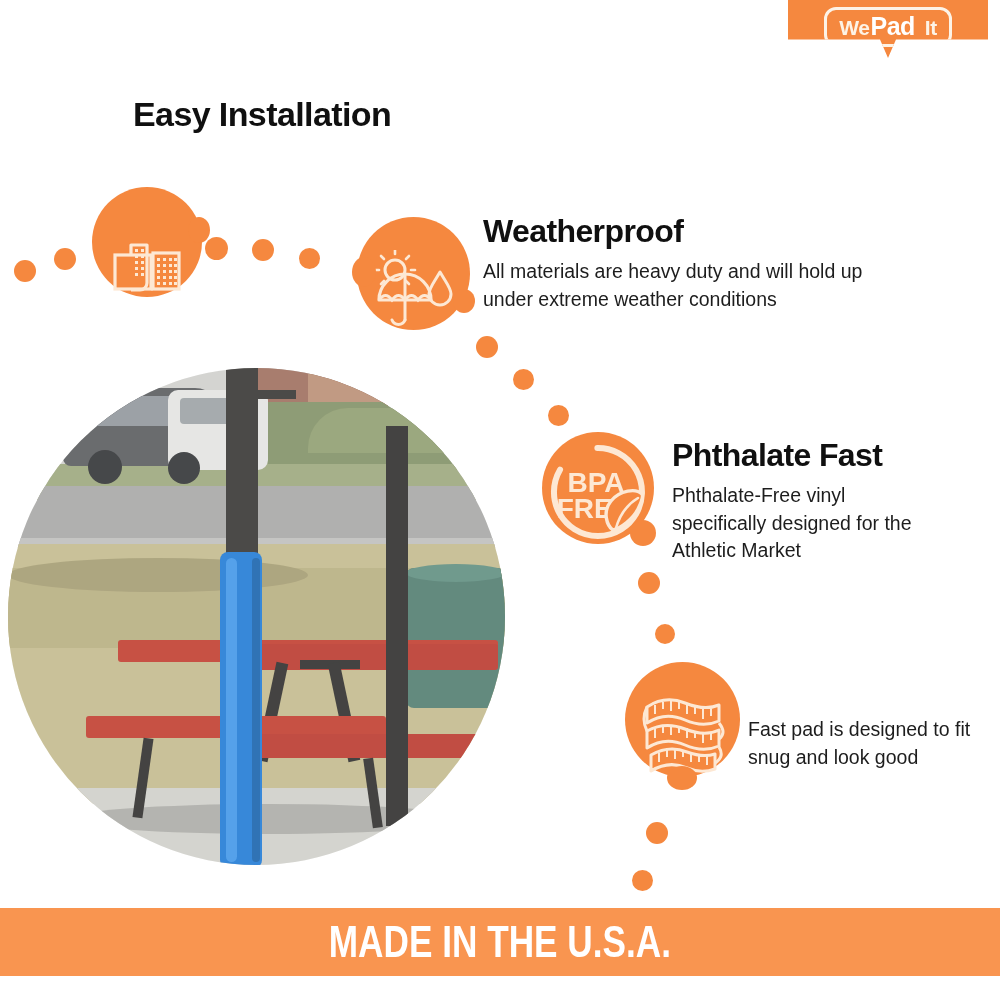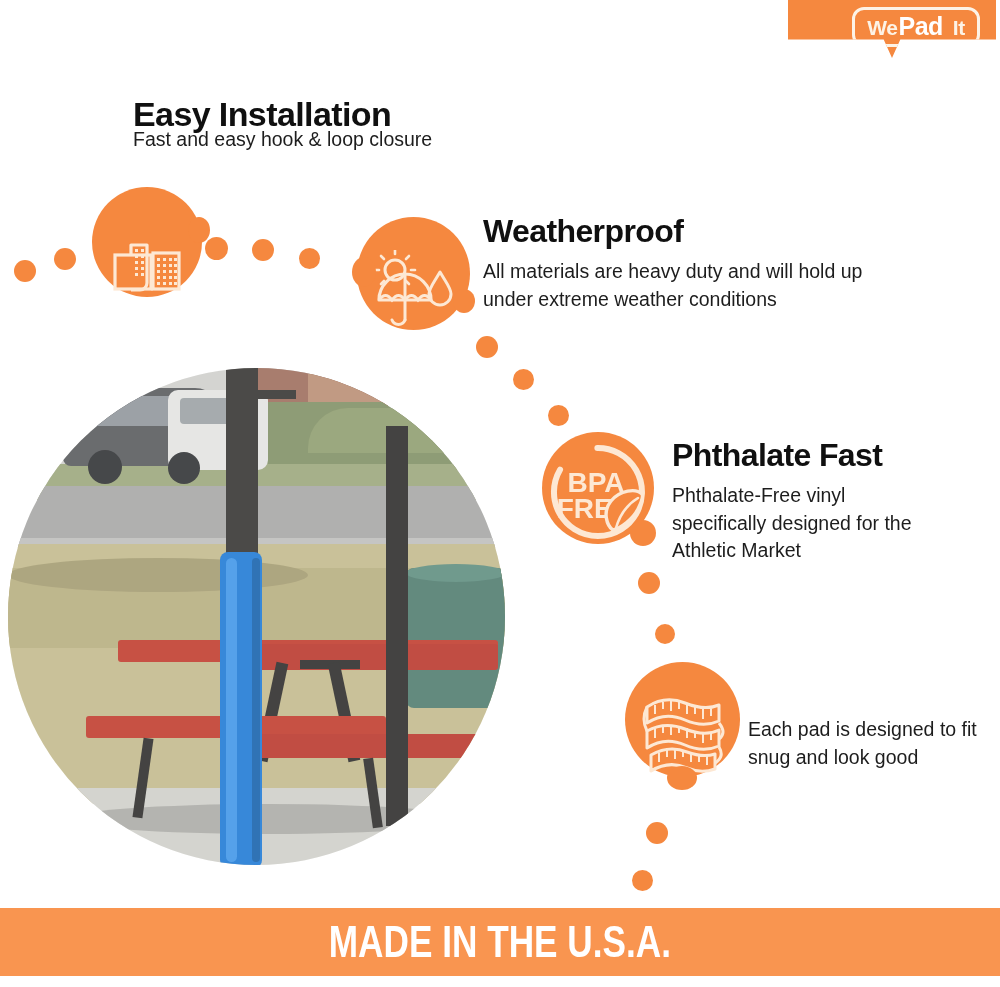--- a/index.html
+++ b/index.html
@@ -6,24 +6,24 @@
   body{
     width:1000px;height:987px;
     background:#ffffff;
     font-family:"Liberation Sans", sans-serif;
     overflow:hidden;
   }
   .page{position:relative;width:1000px;height:987px;background:#fff;overflow:hidden;}
 
   
   .logo-badge{
-    position:absolute;left:788px;top:0px;width:160px;height:58px;
+    position:absolute;left:788px;top:0px;width:200px;height:58px;
     background:#F5883F;
     clip-path:polygon(0 0,100% 0,100% 68%,54% 68%,50% 100%,46% 68%,0 68%);
-    display:flex;align-items:flex-start;justify-content:center;padding-left:48px;
+    display:flex;align-items:flex-start;justify-content:center;
   }
   .logo-inner{
     margin-top:7px;
     border:3px solid #FDF3E6;border-radius:12px;
     padding:2px 12px 3px 12px;
     display:flex;align-items:baseline;
     letter-spacing:-0.5px;
   }
   .logo-we{color:#FDF3E6;font-size:21px;font-weight:bold;}
   .logo-pad{color:#FFFFFF;font-size:25px;font-weight:bold;margin:0 1px;}
@@ -158,21 +158,20 @@
   <div class="dot" style="left:548px;top:405px;width:21px;height:21px;"></div>
 
   <div class="dot" style="left:638px;top:572px;width:22px;height:22px;"></div>
   <div class="dot" style="left:655px;top:624px;width:20px;height:20px;"></div>
   <div class="dot" style="left:662px;top:632px;width:0px;height:0px;"></div>
 
   <div class="dot" style="left:646px;top:822px;width:22px;height:22px;"></div>
   <div class="dot" style="left:632px;top:870px;width:21px;height:21px;"></div>
 
   <div class="feat-title" id="t-easy">Easy Installation</div>
-  <div class="feat-desc" id="d-easy">Fast and easy hook &amp; loop closure</div>
 
   <div class="bubble" id="b-easy">
     <div class="blob" style="left:96px;top:30px;width:22px;height:26px;"></div>
     <svg width="68" height="58" viewBox="0 0 68 58">
       <rect x="2" y="16" width="36" height="34" fill="none" stroke="#FDE8D4" stroke-width="3.2"></rect>
       <path d="M18 16 V6 h16 v38 a7 7 0 0 1 -7 7 h-9" fill="none" stroke="#FDE8D4" stroke-width="3.2" stroke-linejoin="round"></path>
       <g fill="#FDE8D4">
         <rect x="22" y="10" width="3" height="3"></rect>
           <rect x="28" y="10" width="3" height="3"></rect>
         <rect x="22" y="16" width="3" height="3"></rect>
@@ -245,21 +244,21 @@
     <div class="blob" style="left:88px;top:88px;width:26px;height:26px;"></div>
     <svg width="104" height="104" viewBox="0 0 104 104">
       <path d="M52 8 a44 44 0 1 1 -0.1 0" fill="none" stroke="#FDE8D4" stroke-width="6" stroke-linecap="round" stroke-dasharray="230 45"></path>
       <text x="50" y="52" text-anchor="middle" font-family="'Liberation Sans',sans-serif" font-size="28" font-weight="bold" fill="#FDE8D4">BPA</text>
       <text x="48" y="78" text-anchor="middle" font-family="'Liberation Sans',sans-serif" font-size="28" font-weight="bold" fill="#FDE8D4">FREE</text>
       <path d="M96 54 c-6 -6 -22 -4 -31 7 c-9 11 -4 25 2 29 c8 -2 20 -11 25 -21 c4 -8 5 -13 4 -15 z" fill="#F5883F" stroke="#FDE8D4" stroke-width="3.4" stroke-linejoin="round"></path>
       <path d="M92 58 c-10 6 -18 16 -22 30" fill="none" stroke="#FDE8D4" stroke-width="2.6" stroke-linecap="round"></path>
     </svg>
   </div>
 
-  <div class="feat-desc" id="d-fit">Each pad is designed to fit snug and look good</div>
+  <div class="feat-desc" id="d-fit">Fast pad is designed to fit snug and look good</div>
 
   <div class="bubble" id="b-fit">
     <div class="blob" style="left:42px;top:104px;width:30px;height:24px;"></div>
     <svg width="88" height="86" viewBox="0 0 88 86">
 
       <path d="M8 16 q18 -12 38 -4 q20 8 34 2 l0 16 q-16 7 -34 -1 q-20 -9 -38 3 z" fill="none" stroke="#FDE8D4" stroke-width="3" stroke-linejoin="round"></path>
       <g stroke="#FDE8D4" stroke-width="2">
         <line x1="16" y1="14" x2="16" y2="23"></line>
           <line x1="24" y1="11" x2="24" y2="18"></line>
         <line x1="32" y1="10" x2="32" y2="20"></line>

